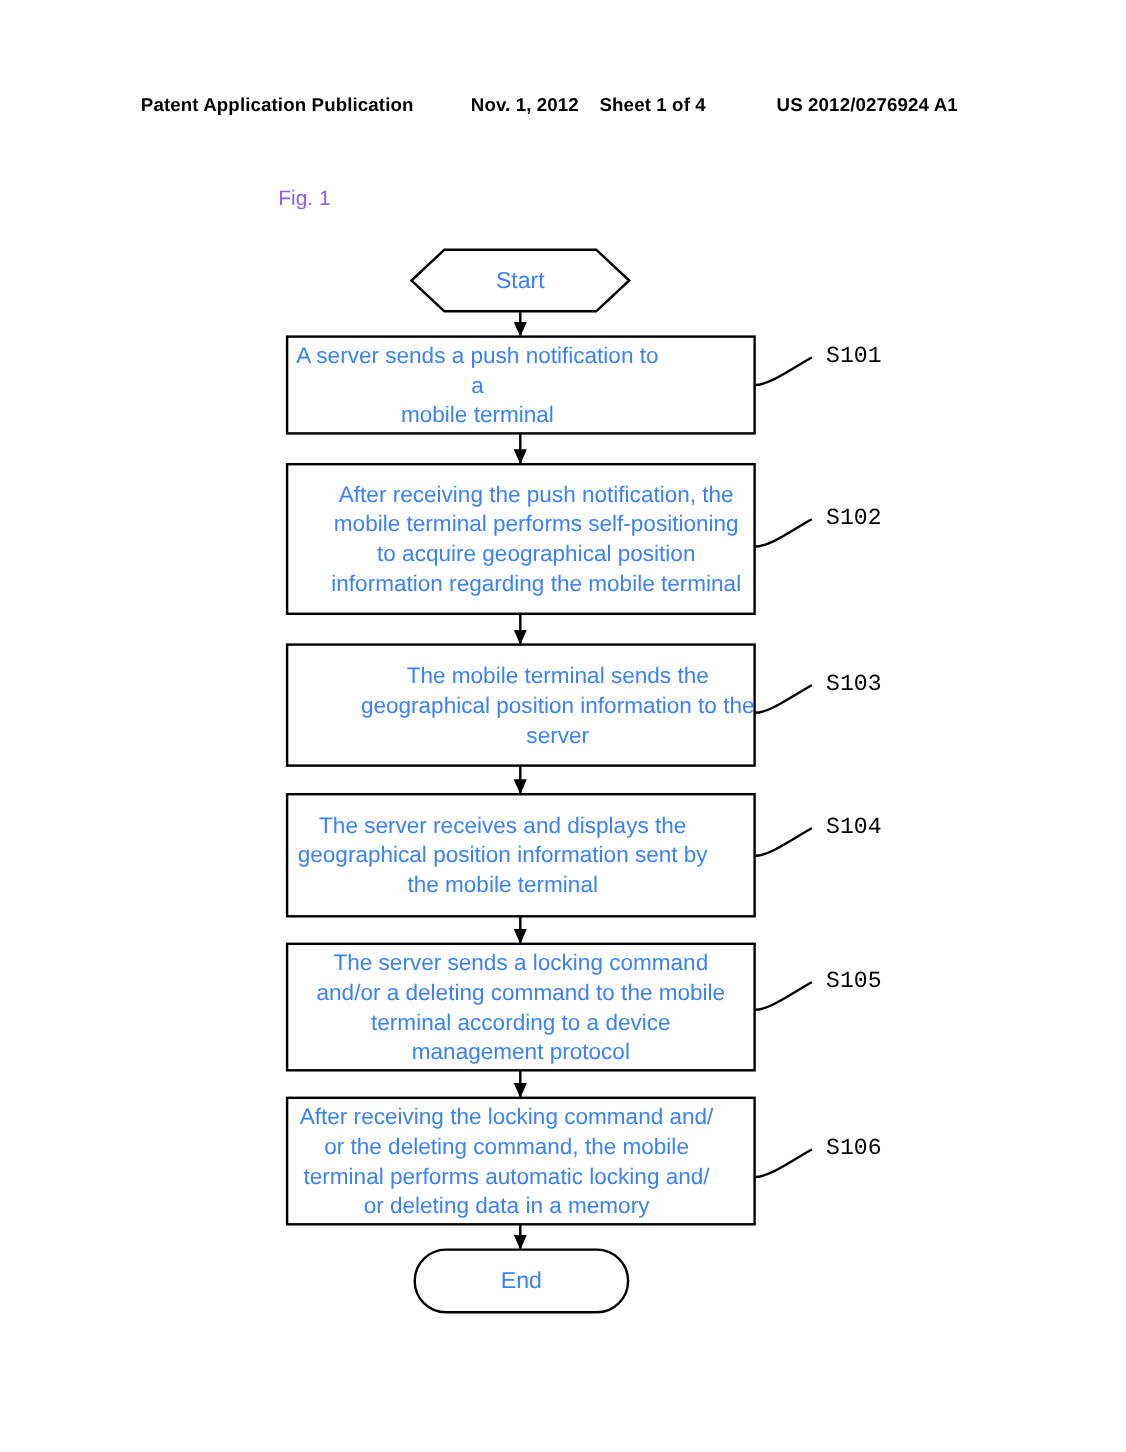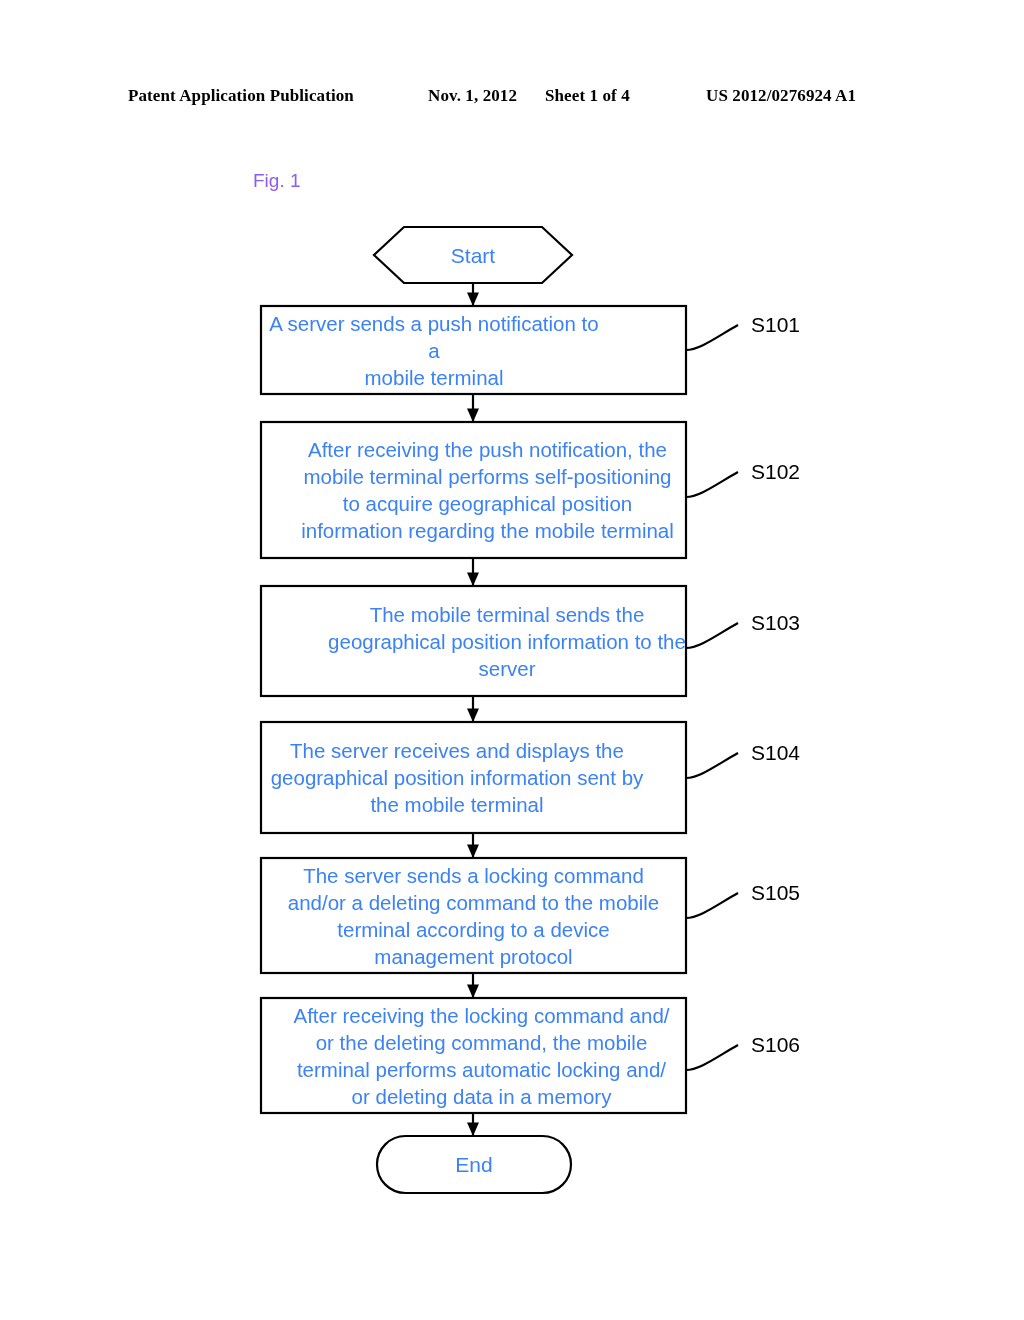--- a/index.html
+++ b/index.html
@@ -18,21 +18,21 @@
 
   
   .pub-header {
     position: absolute;
     top: 86px;
     left: 0;
     width: 1024px;
     height: 26px;
     display: flex;
     align-items: baseline;
-    font-family: Liberation Serif, serif;
+    font-family: Liberation Sans, sans-serif;
     font-weight: bold;
     font-size: 17px;
     letter-spacing: 0.1px;
     white-space: nowrap;
   }
   .pub-header .h-title { position: absolute; left: 128px; }
   .pub-header .h-date  { position: absolute; left: 428px; }
   .pub-header .h-sheet { position: absolute; left: 545px; }
   .pub-header .h-num   { position: absolute; left: 706px; }
 
@@ -67,21 +67,21 @@
     font-size: 20.5px;
     line-height: 27px;
     color: #3b82f6;
     white-space: pre-line;
     box-sizing: border-box;
   }
   .node-text.terminator { font-size: 21px; }
 
   .step-label {
     position: absolute;
-    font-family: Liberation Sans, sans-serif;
+    font-family: Liberation Mono, monospace;
     font-size: 21px;
     color: #000;
     white-space: nowrap;
   }
 </style>
 </head>
 <body>
 
 <div class="pub-header">
   <span class="h-title">Patent Application Publication</span>
@@ -142,21 +142,21 @@
 
 <div class="node-text" style="left:263px; top:722px; width:388px; height:111px;">The server receives and displays the
 geographical position information sent by
 the mobile terminal</div>
 
 <div class="node-text" style="left:263px; top:858px; width:421px; height:115px;">The server sends a locking command
 and/or a deleting command to the mobile
 terminal according to a device
 management protocol</div>
 
-<div class="node-text" style="left:271px; top:998px; width:421px; height:115px;">After receiving the locking command and/
+<div class="node-text" style="left:250px; top:998px; width:421px; height:115px;">After receiving the locking command and/
 or the deleting command, the mobile
 terminal performs automatic locking and/
 or deleting data in a memory</div>
 
 <div class="node-text terminator" style="left:377px; top:1136px; width:194px; height:57px;">End</div>
 
 <div class="step-label" style="left:751px; top:313px;">S101</div>
 <div class="step-label" style="left:751px; top:460px;">S102</div>
 <div class="step-label" style="left:751px; top:611px;text-align:center;">S103</div>
 <div class="step-label" style="left:751px; top:741px;">S104</div>

